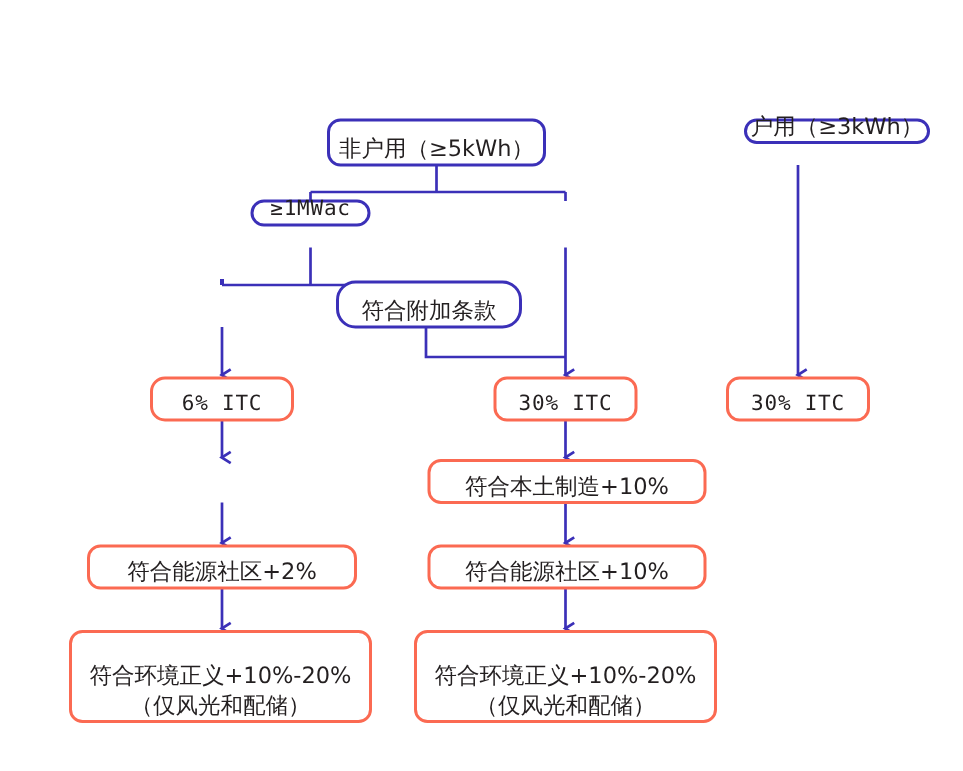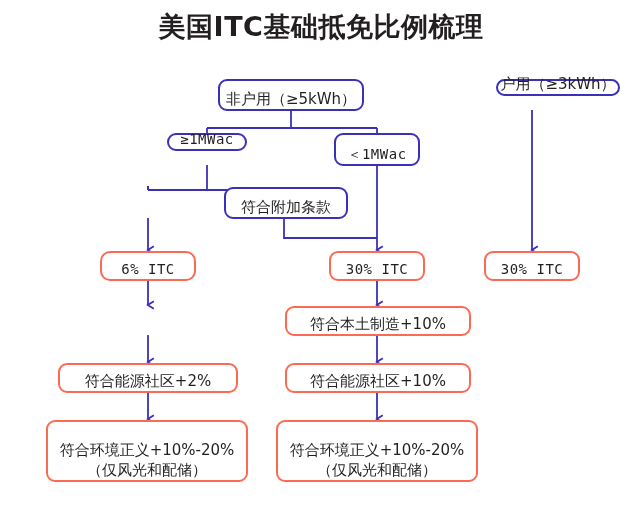--- a/index.html
+++ b/index.html
@@ -60,21 +60,20 @@
     font-family: "DejaVu Sans Mono", "Liberation Mono", monospace;
     font-size: 14px;
     letter-spacing: 0.5px;
   }
 </style>
 </head>
 <body>
 
 <div id="canvas">
 
-  <div class="title">美国ITC基础抵免比例梳理</div>
 
   <svg id="flow-svg" viewBox="0 0 642 514" xmlns="http://www.w3.org/2000/svg">
     <defs>
       <marker id="arrowblue" markerWidth="10" markerHeight="10" refX="5" refY="7.4" orient="auto" markerUnits="userSpaceOnUse">
         <path d="M1.2,1.6 L5,7.6 L8.8,1.6" fill="none" stroke="#3b30b8" stroke-width="1.8"></path>
       </marker>
     </defs>
 
     <g stroke="#3b30b8" stroke-width="1.8" fill="none">
 
@@ -126,26 +125,23 @@
   </div>
 
   <div class="node blue" style="left:496px; top:79px; width:124px; height:17px;">
     <span>户用（≥3kWh）</span>
   </div>
 
   <div class="node blue" style="left:167px; top:133px; width:80px; height:18px;">
     <span class="mono-label">≥1MWac</span>
   </div>
 
-  <div class="node blue" style="left:334px; top:133px; width:86px; height:33px;">
-    <span class="mono-label">＜1MWac</span>
-  </div>
 
 
-  <div class="node blue" style="left:224px; top:187px; width:124px; height:32px;">
+  <div class="node blue" style="left:224px; top:187px; width:124px; height:32px;border-radius:13px;">
     <span>符合附加条款</span>
   </div>
 
   <div class="node orange" style="left:100px; top:251px; width:96px; height:30px;border-radius:10px;">
     <span class="mono-label">6% ITC</span>
   </div>
 
   <div class="node orange" style="left:329px; top:251px; width:96px; height:30px;">
     <span class="mono-label">30% ITC</span>
   </div>

